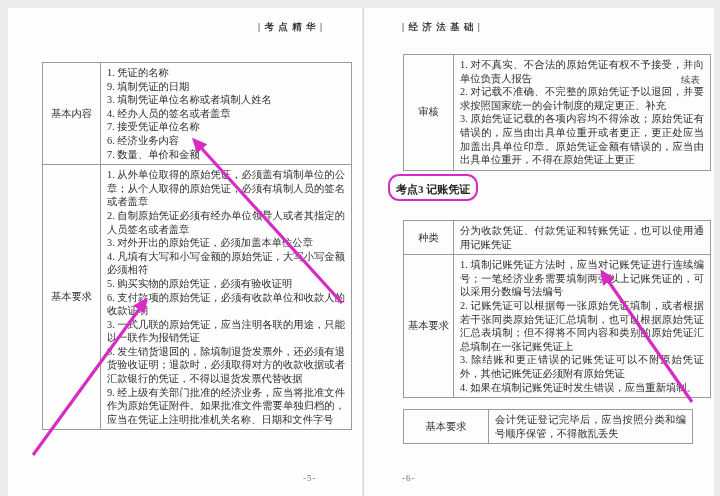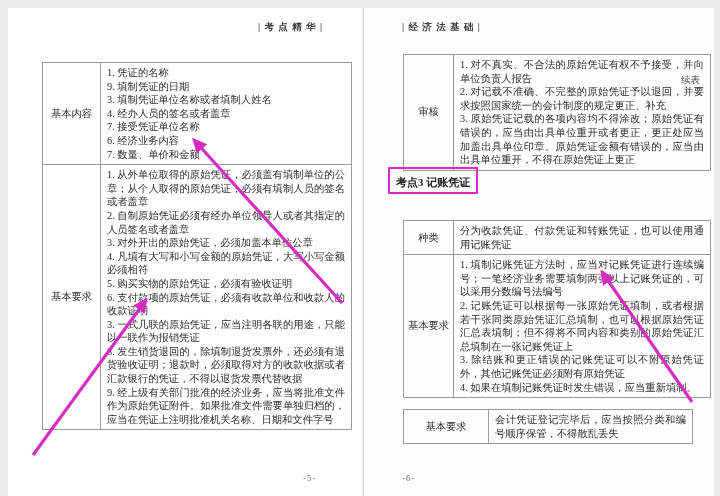--- a/index.html
+++ b/index.html
@@ -75,21 +75,21 @@
         <th style="width:47px;">审核</th>
         <td>
           <div>1. 对不真实、不合法的原始凭证有权不予接受，并向单位负责人报告</div>
           <div>2. 对记载不准确、不完整的原始凭证予以退回，并要求按照国家统一的会计制度的规定更正、补充</div>
           <div>3. 原始凭证记载的各项内容均不得涂改；原始凭证有错误的，应当由出具单位重开或者更正，更正处应当加盖出具单位印章。原始凭证金额有错误的，应当由出具单位重开，不得在原始凭证上更正</div>
         </td>
       </tr>
     </tbody>
       </table>
 
-    <div class="topic-box" style="left:24px;top:159px;">
+    <div class="topic-box" style="left:24px;top:166px;border-radius:11px;">
       <span class="t">考点3 记账凭证</span>
     </div>
 
     <table class="ct" style="left:39px;top:212px;width:308px;">
       <tbody>
           <tr>
         <th style="width:47px;">种类</th>
         <td>
           <div>分为收款凭证、付款凭证和转账凭证，也可以使用通用记账凭证</div>
         </td>

